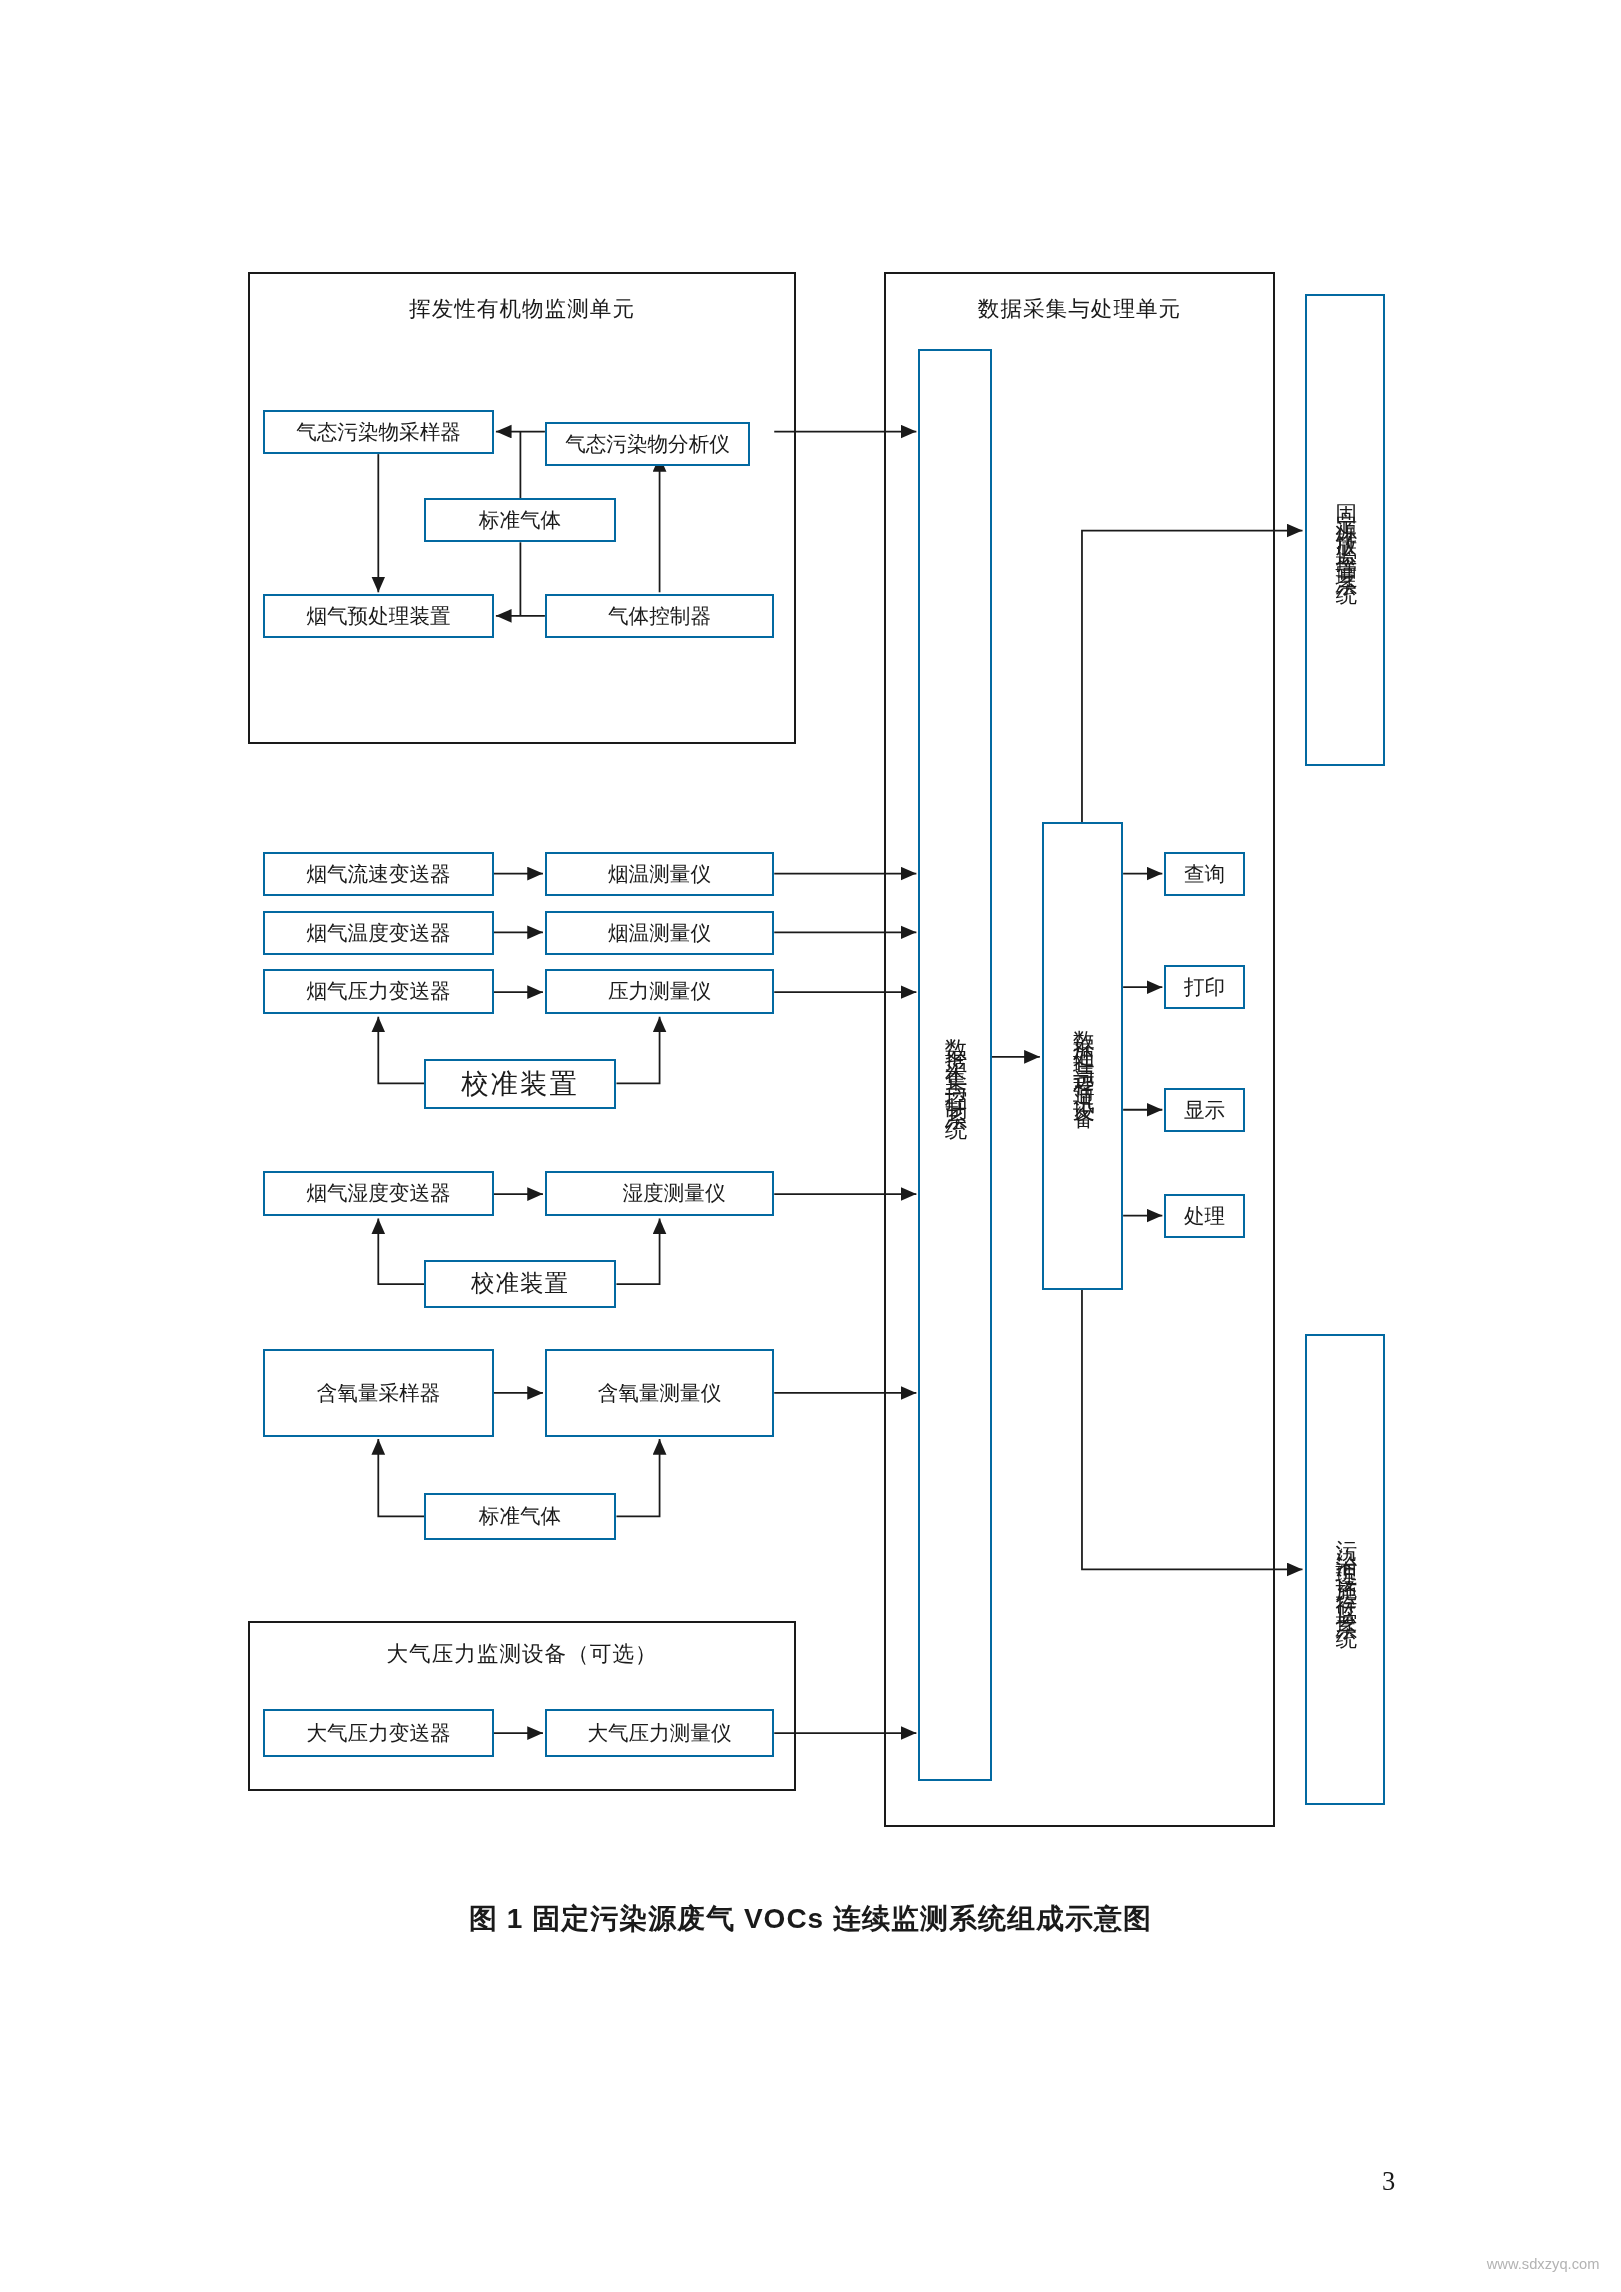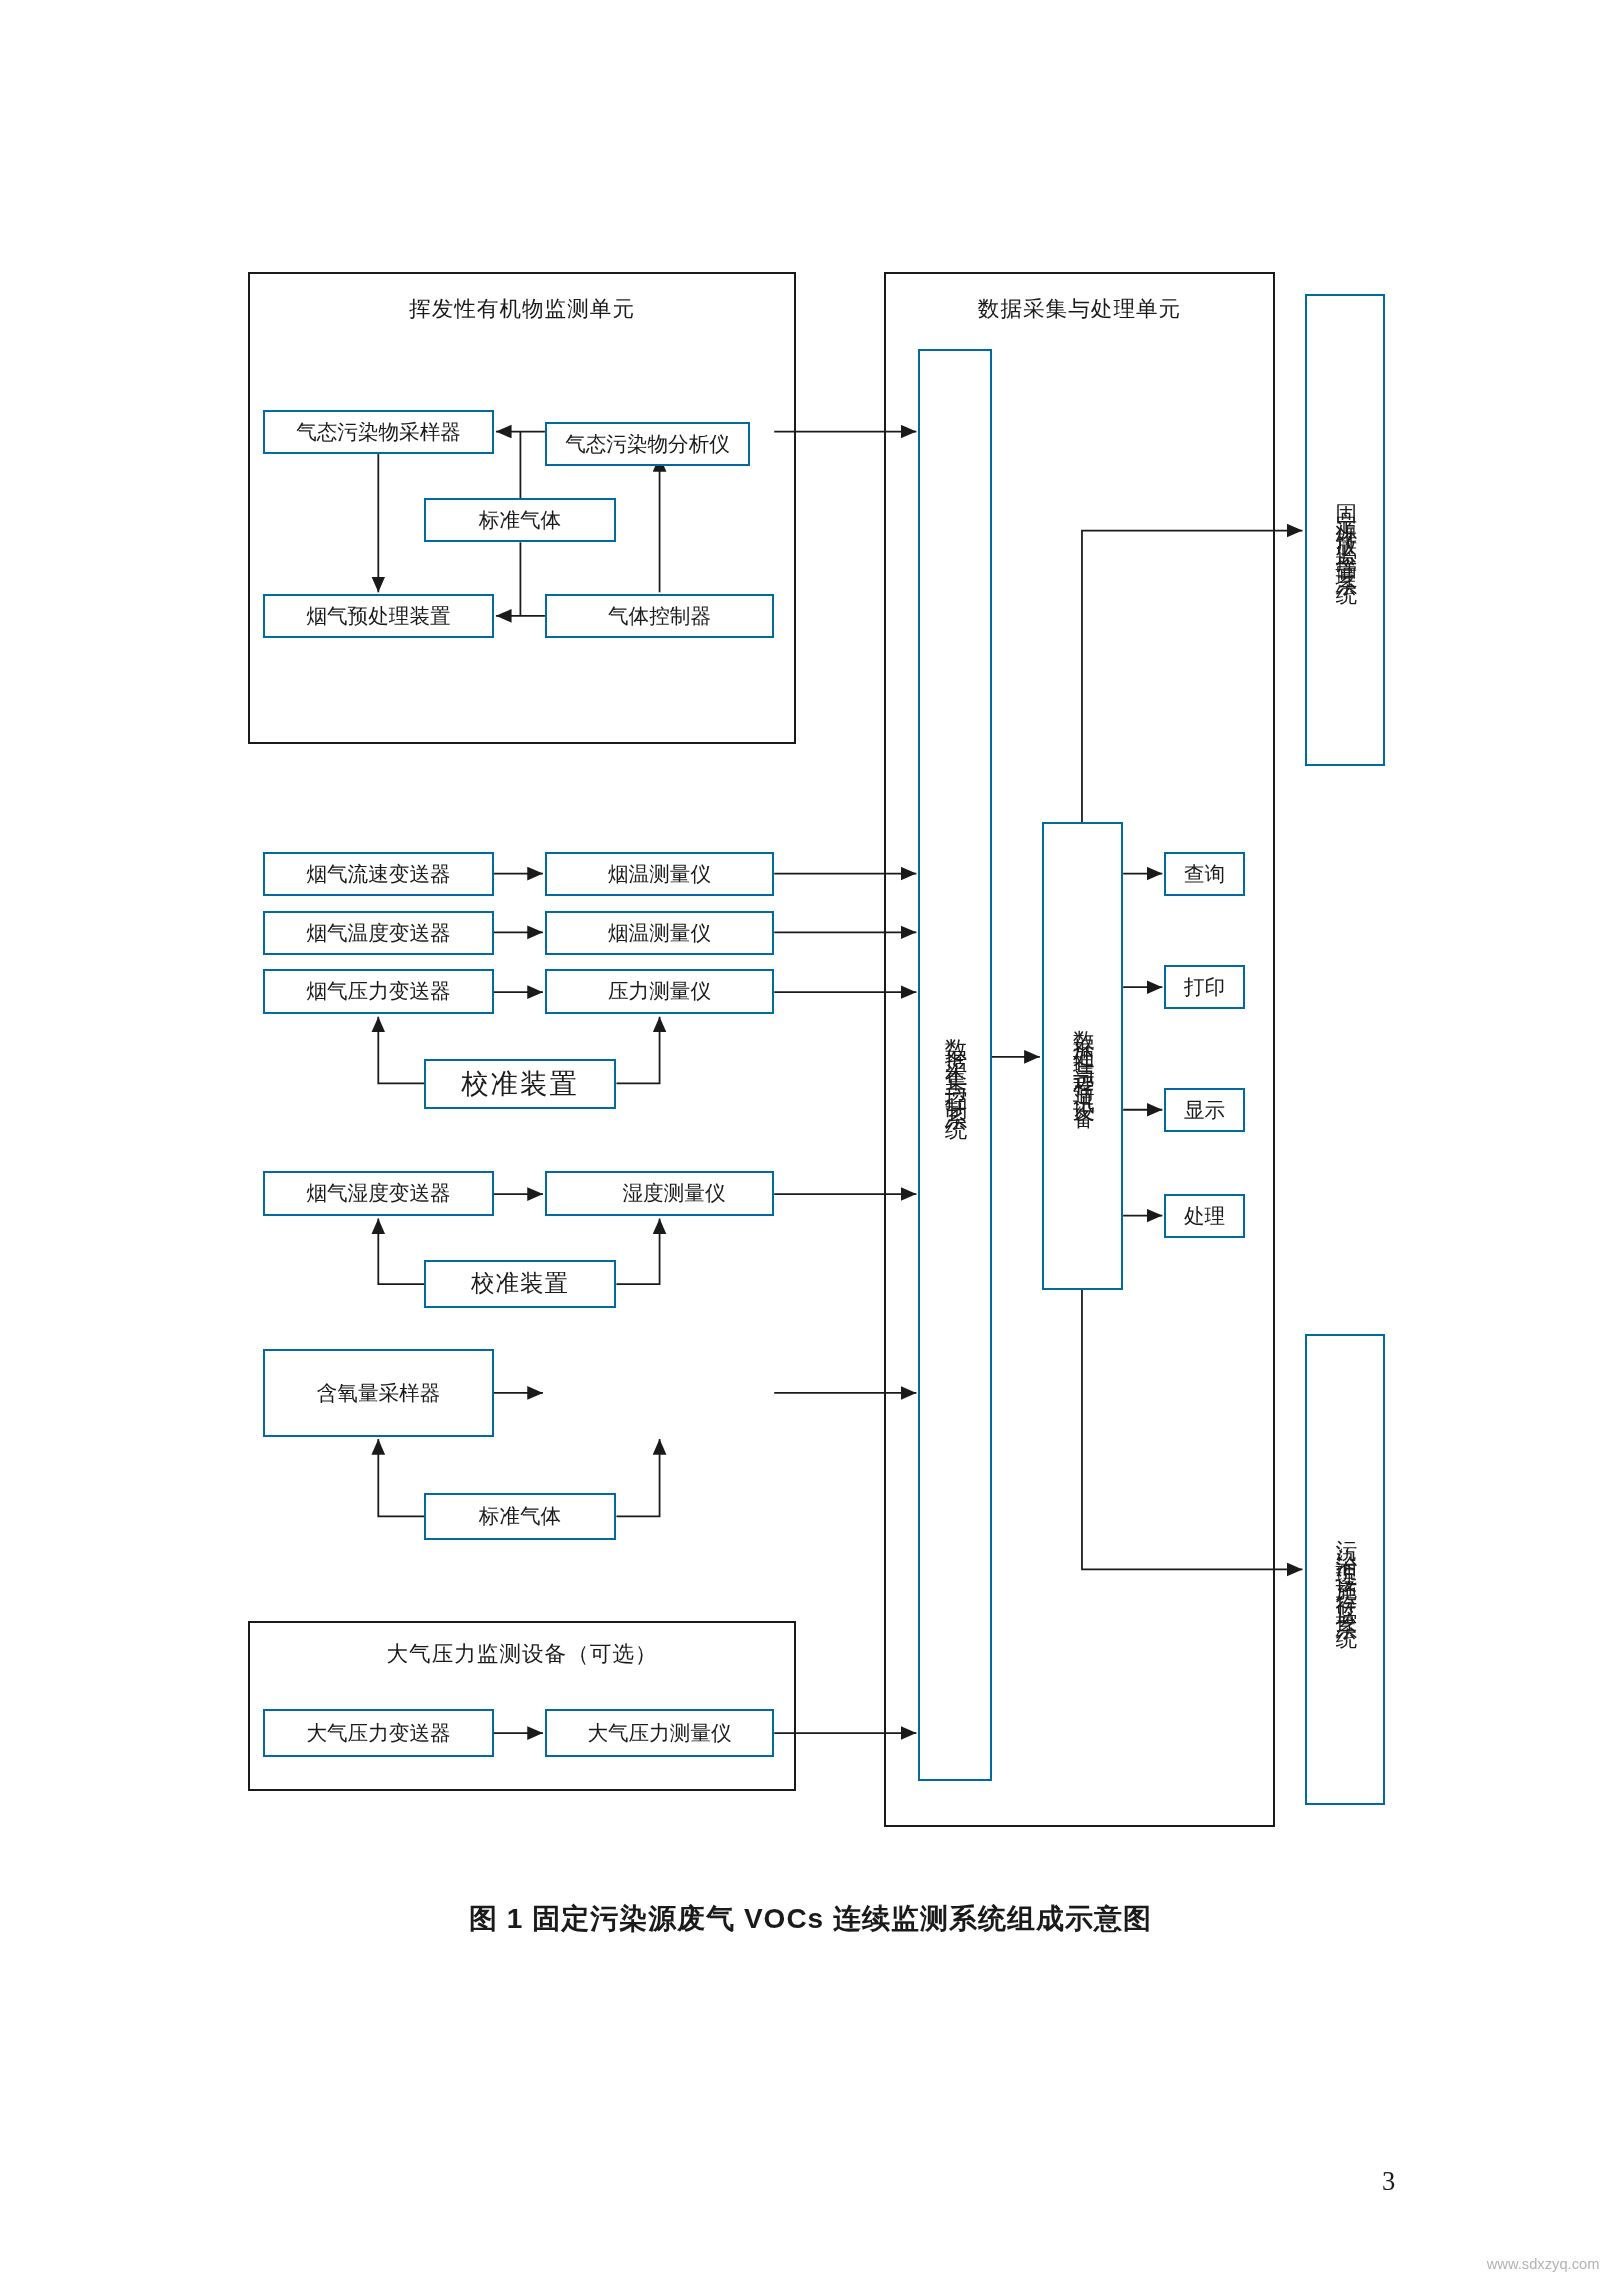--- a/index.html
+++ b/index.html
@@ -150,20 +150,21 @@
   <div class="node" style="left:545px; top:852px; width:229px; height:44px;">烟温测量仪</div>
   <div class="node" style="left:263px; top:911px; width:231px; height:44px;">烟气温度变送器</div>
   <div class="node" style="left:545px; top:911px; width:229px; height:44px;">烟温测量仪</div>
   <div class="node" style="left:263px; top:969px; width:231px; height:45px;">烟气压力变送器</div>
   <div class="node" style="left:545px; top:969px; width:229px; height:45px;">压力测量仪</div>
   <div class="node big" style="left:424px; top:1059px; width:192px; height:50px;">校准装置</div>
   <div class="node" style="left:263px; top:1171px; width:231px; height:45px;">烟气湿度变送器</div>
   <div class="node" style="left:545px; top:1171px; width:229px; height:45px;padding-left:29px;">湿度测量仪</div>
   <div class="node mid" style="left:424px; top:1260px; width:192px; height:48px;">校准装置</div>
   <div class="node" style="left:263px; top:1349px; width:231px; height:88px;">含氧量采样器</div>
+  <div class="node" style="left:545px; top:1349px; width:229px; height:88px;">含氧量测量仪</div>
   <div class="node" style="left:424px; top:1493px; width:192px; height:47px;">标准气体</div>
 
   <div class="group" style="left:248px; top:1621px; width:548px; height:170px;">
     <div class="group-title" style="top:15.7px;">大气压力监测设备（可选）</div>
   </div>
   <div class="node" style="left:263px; top:1709px; width:231px; height:48px;">大气压力变送器</div>
   <div class="node" style="left:545px; top:1709px; width:229px; height:48px;">大气压力测量仪</div>
 
   <div class="group" style="left:884px; top:272px; width:391px; height:1555px;">
     <div class="group-title">数据采集与处理单元</div>

